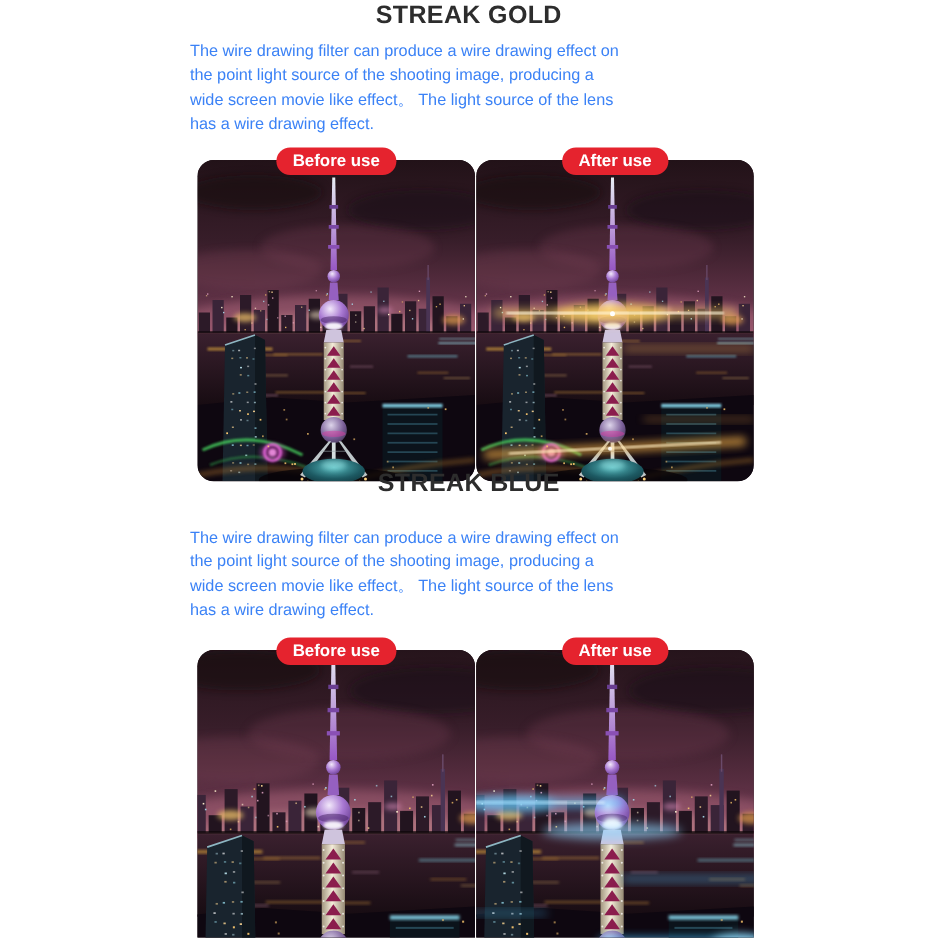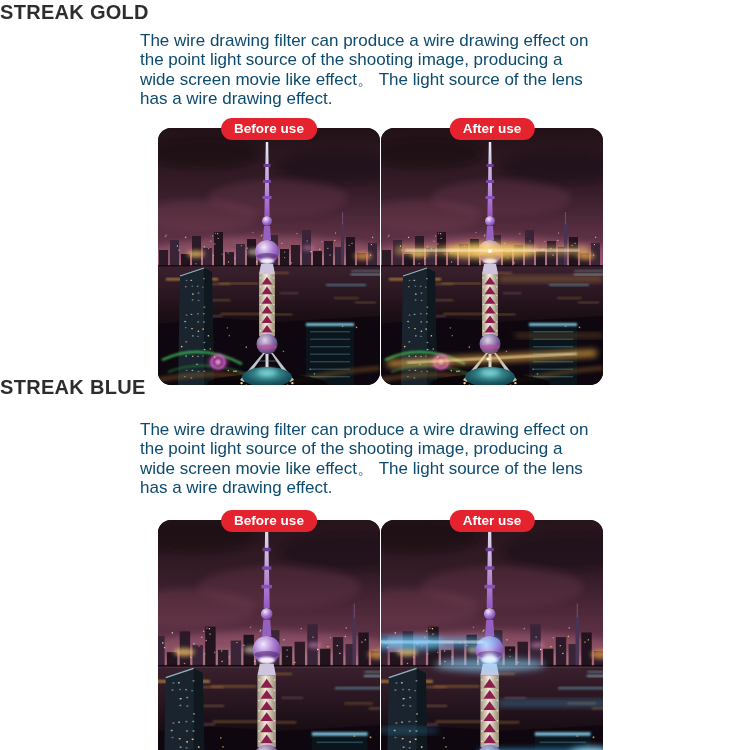--- a/index.html
+++ b/index.html
@@ -1,28 +1,28 @@
 <!DOCTYPE html>
 <html style="--badge-color: #e5232e;"><head>
 <meta charset="utf-8">
 <style>
   html,body{margin:0;padding:0}
   body{
     width:750px;height:750px;position:relative;overflow:hidden;
     background:#ffffff;font-family:"Liberation Sans",sans-serif;
   }
   .title{
-    position:absolute;left:0;width:750px;
+    position:absolute;left:0;width:750px;text-align:center;
     font-size:20px;font-weight:700;color:#2d2d2d;letter-spacing:.3px;line-height:22px;
   }
   #title-gold{top:1px}
   #title-blue{top:376px}
   .desc{
-    position:absolute;left:140px;width:500px;
-    font-size:17px;line-height:19.4px;color:#0c4a6e;white-space:pre-line;
+    position:absolute;left:152px;width:500px;
+    font-size:13px;line-height:19.4px;color:#3b82f6;white-space:pre-line;
   }
   #desc-gold{top:31px}
   #desc-blue{top:420px}
   .row{position:absolute;left:158px;width:527px;display:flex;gap:1px}
   #row-gold{top:128px}
   #row-blue{top:520px}
   figure.fig{margin:0;position:relative;width:222px;height:257px}
   .photo{
     position:absolute;inset:0;border-radius:13px;overflow:hidden;
     background:#160b11;

